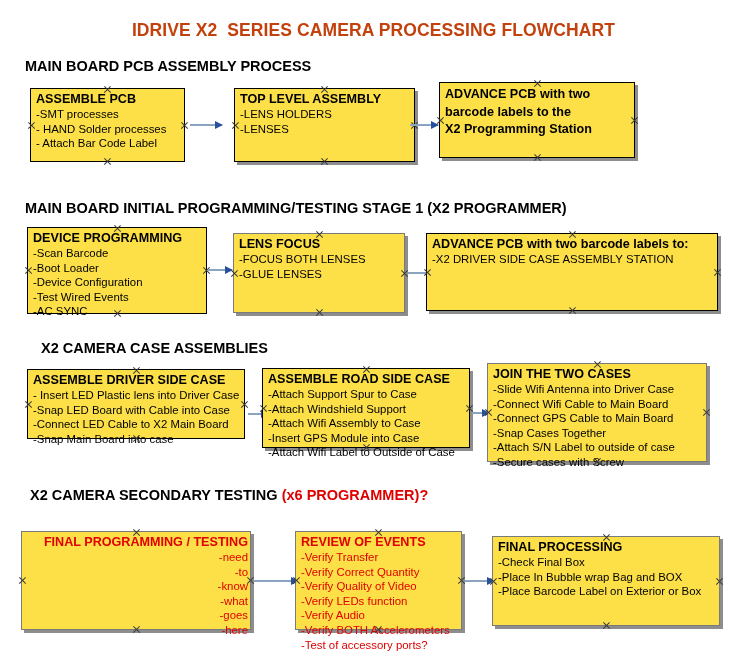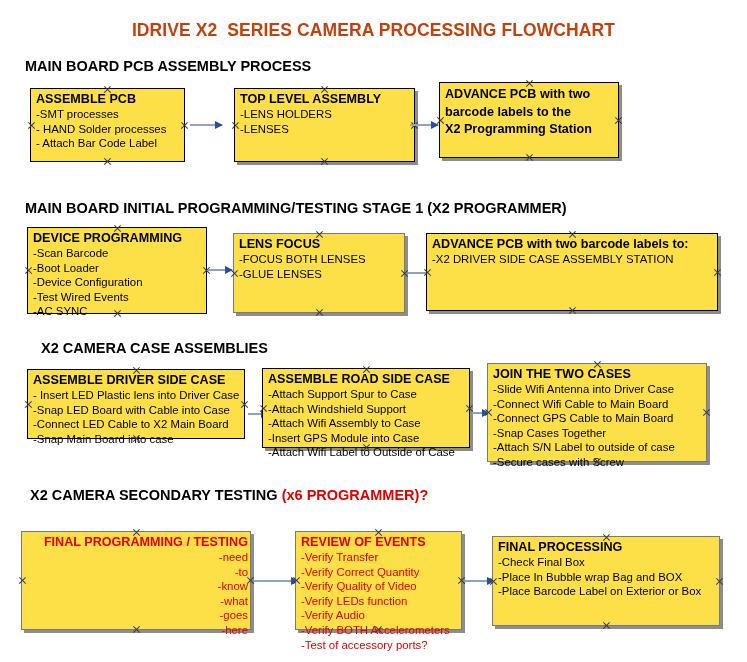--- a/index.html
+++ b/index.html
@@ -158,21 +158,21 @@
       <div class="pbox-line">-LENSES</div>
     </div>
     <span class="cx" style="left:50%; top:0;"></span>
     <span class="cx" style="left:50%; top:100%;"></span>
     <span class="cx" style="left:0; top:50%;"></span>
     <span class="cx" style="left:100%; top:50%;"></span>
   </div>
 
   <div class="arrow" style="left:410px; top:124px; width:28px;"></div>
 
-  <div class="pbox shadowed" style="left:439px; top:82px; width:180px; height:76px;padding-left:42px;">
+  <div class="pbox shadowed" style="left:439px; top:82px; width:196px; height:76px;padding-left:42px;">
     <div class="pbox-inner pbox-titleblock">
       <div class="pbox-title">ADVANCE PCB with two</div>
       <div class="pbox-title">barcode labels to the</div>
       <div class="pbox-title"> X2 Programming Station</div>
     </div>
     <span class="cx" style="left:50%; top:0;"></span>
     <span class="cx" style="left:50%; top:100%;"></span>
     <span class="cx" style="left:0; top:50%;"></span>
     <span class="cx" style="left:100%; top:50%;"></span>
   </div>

